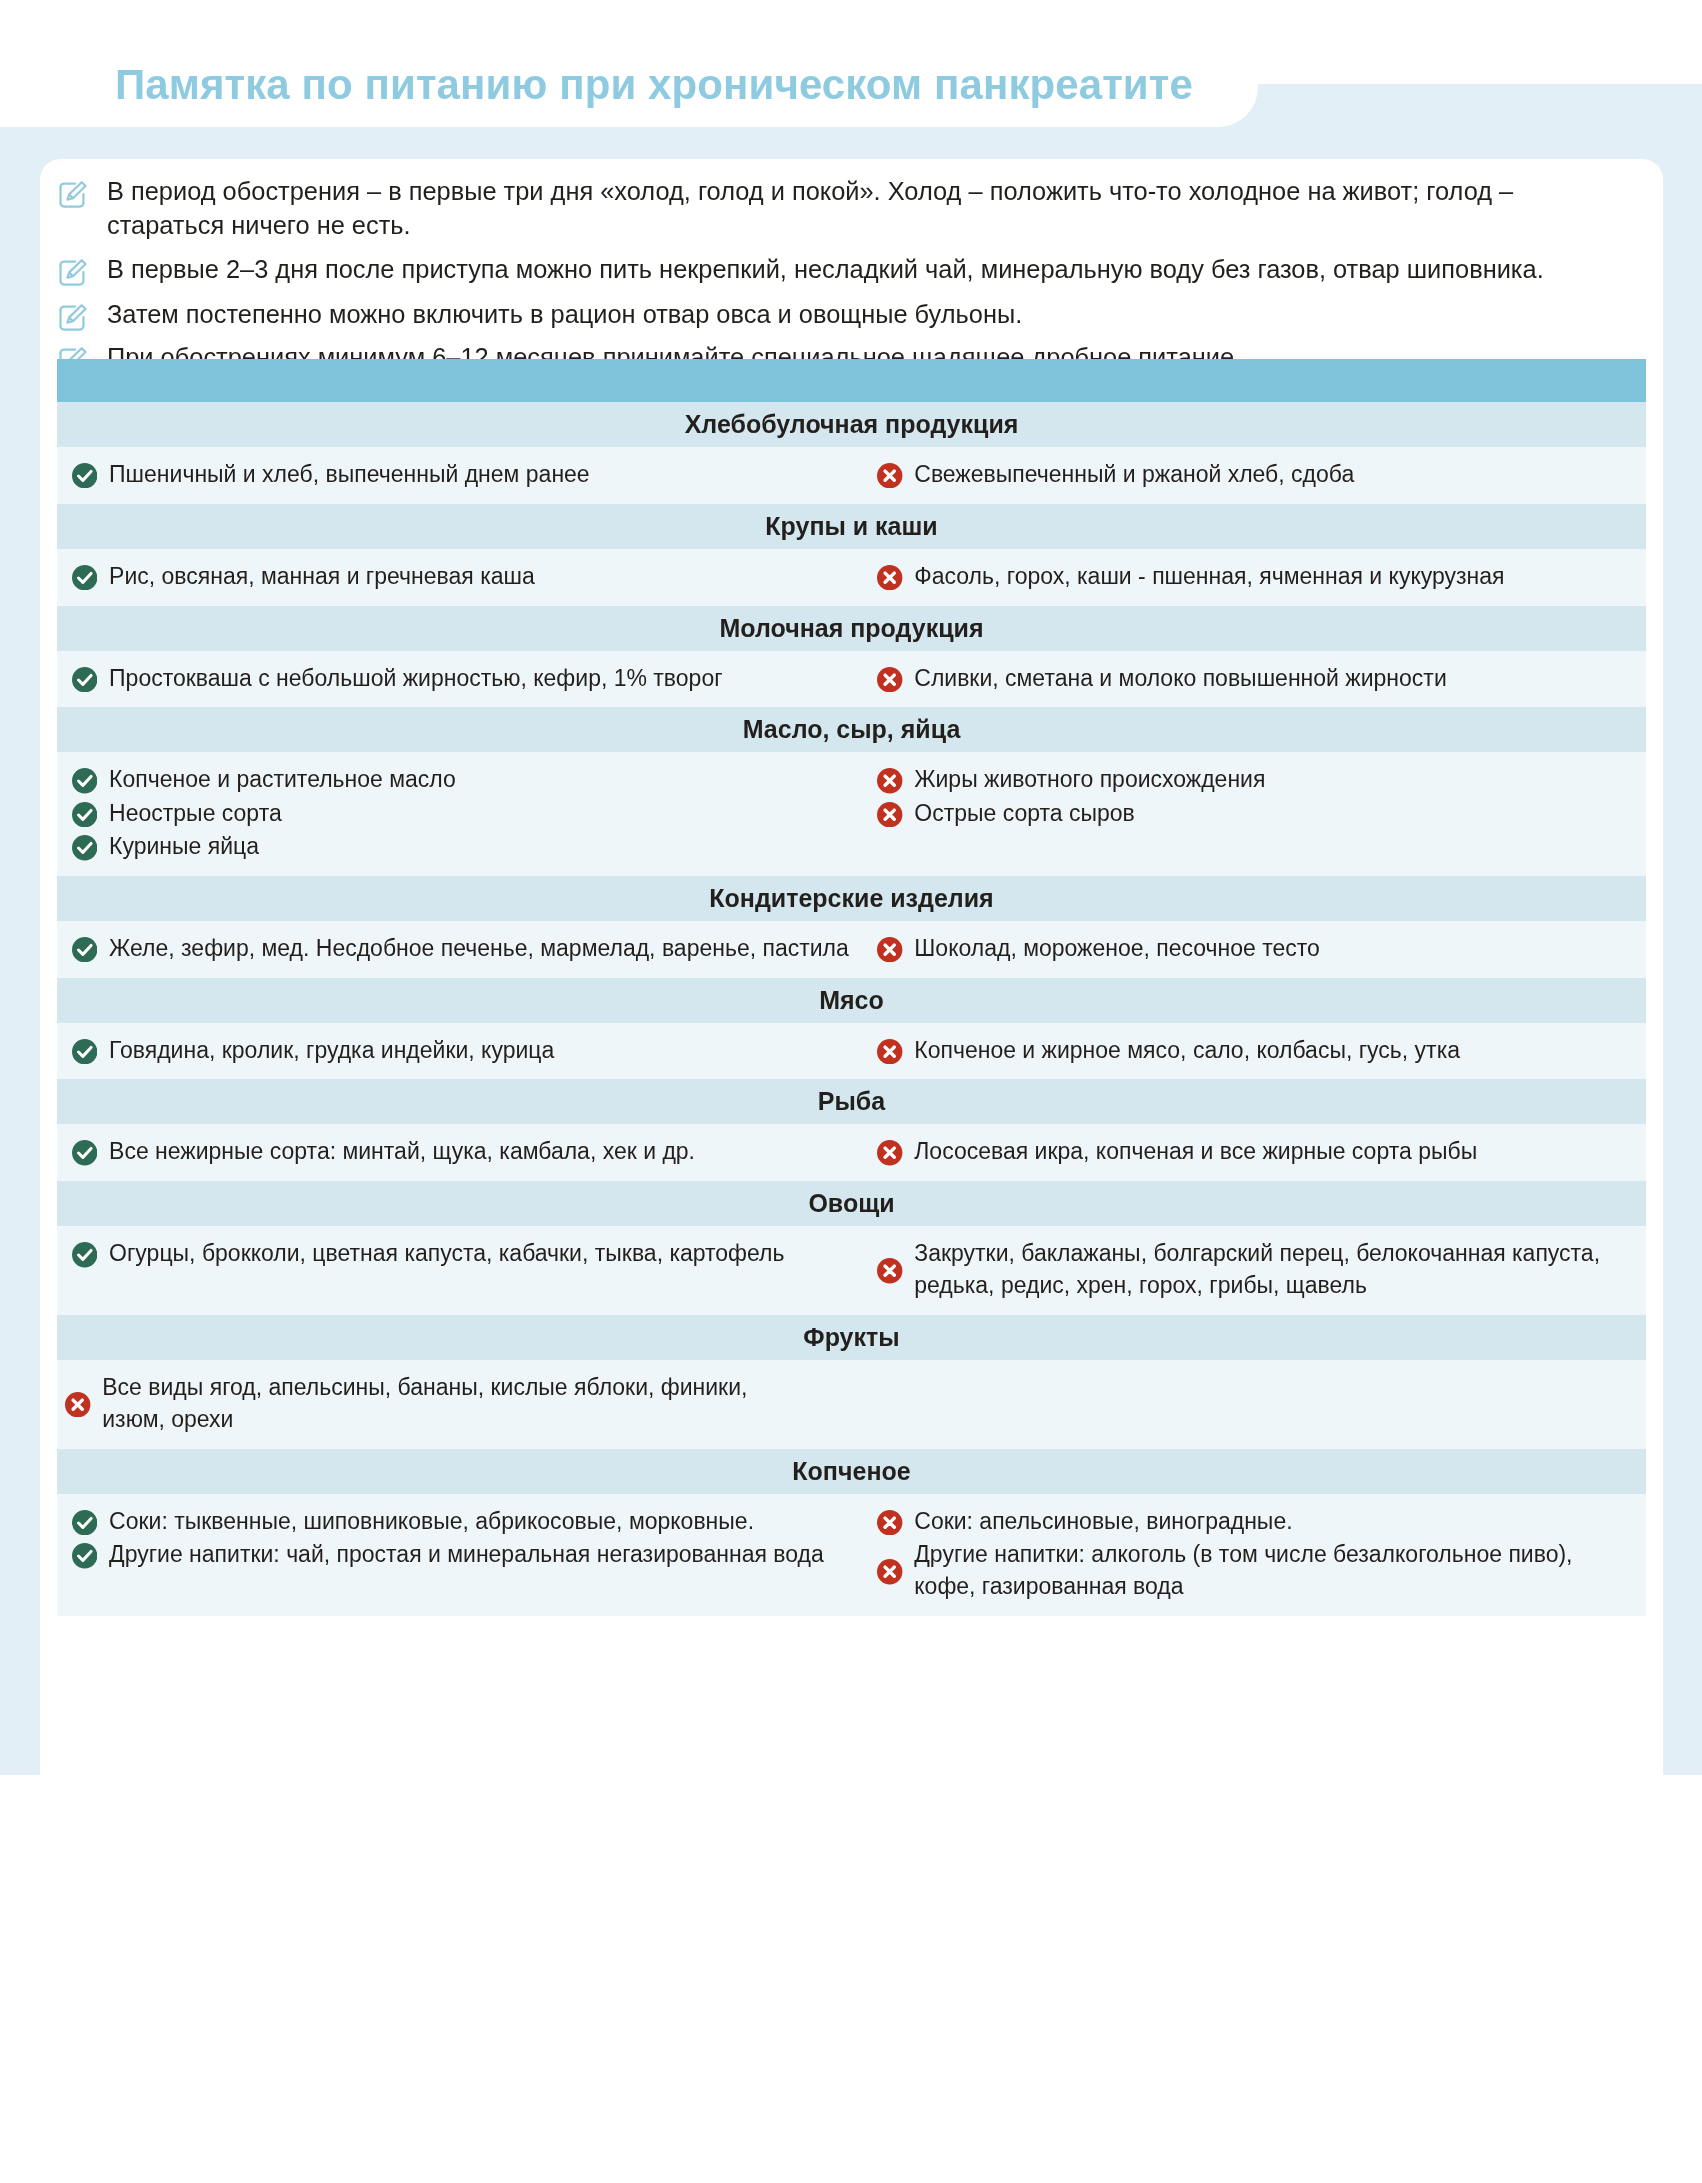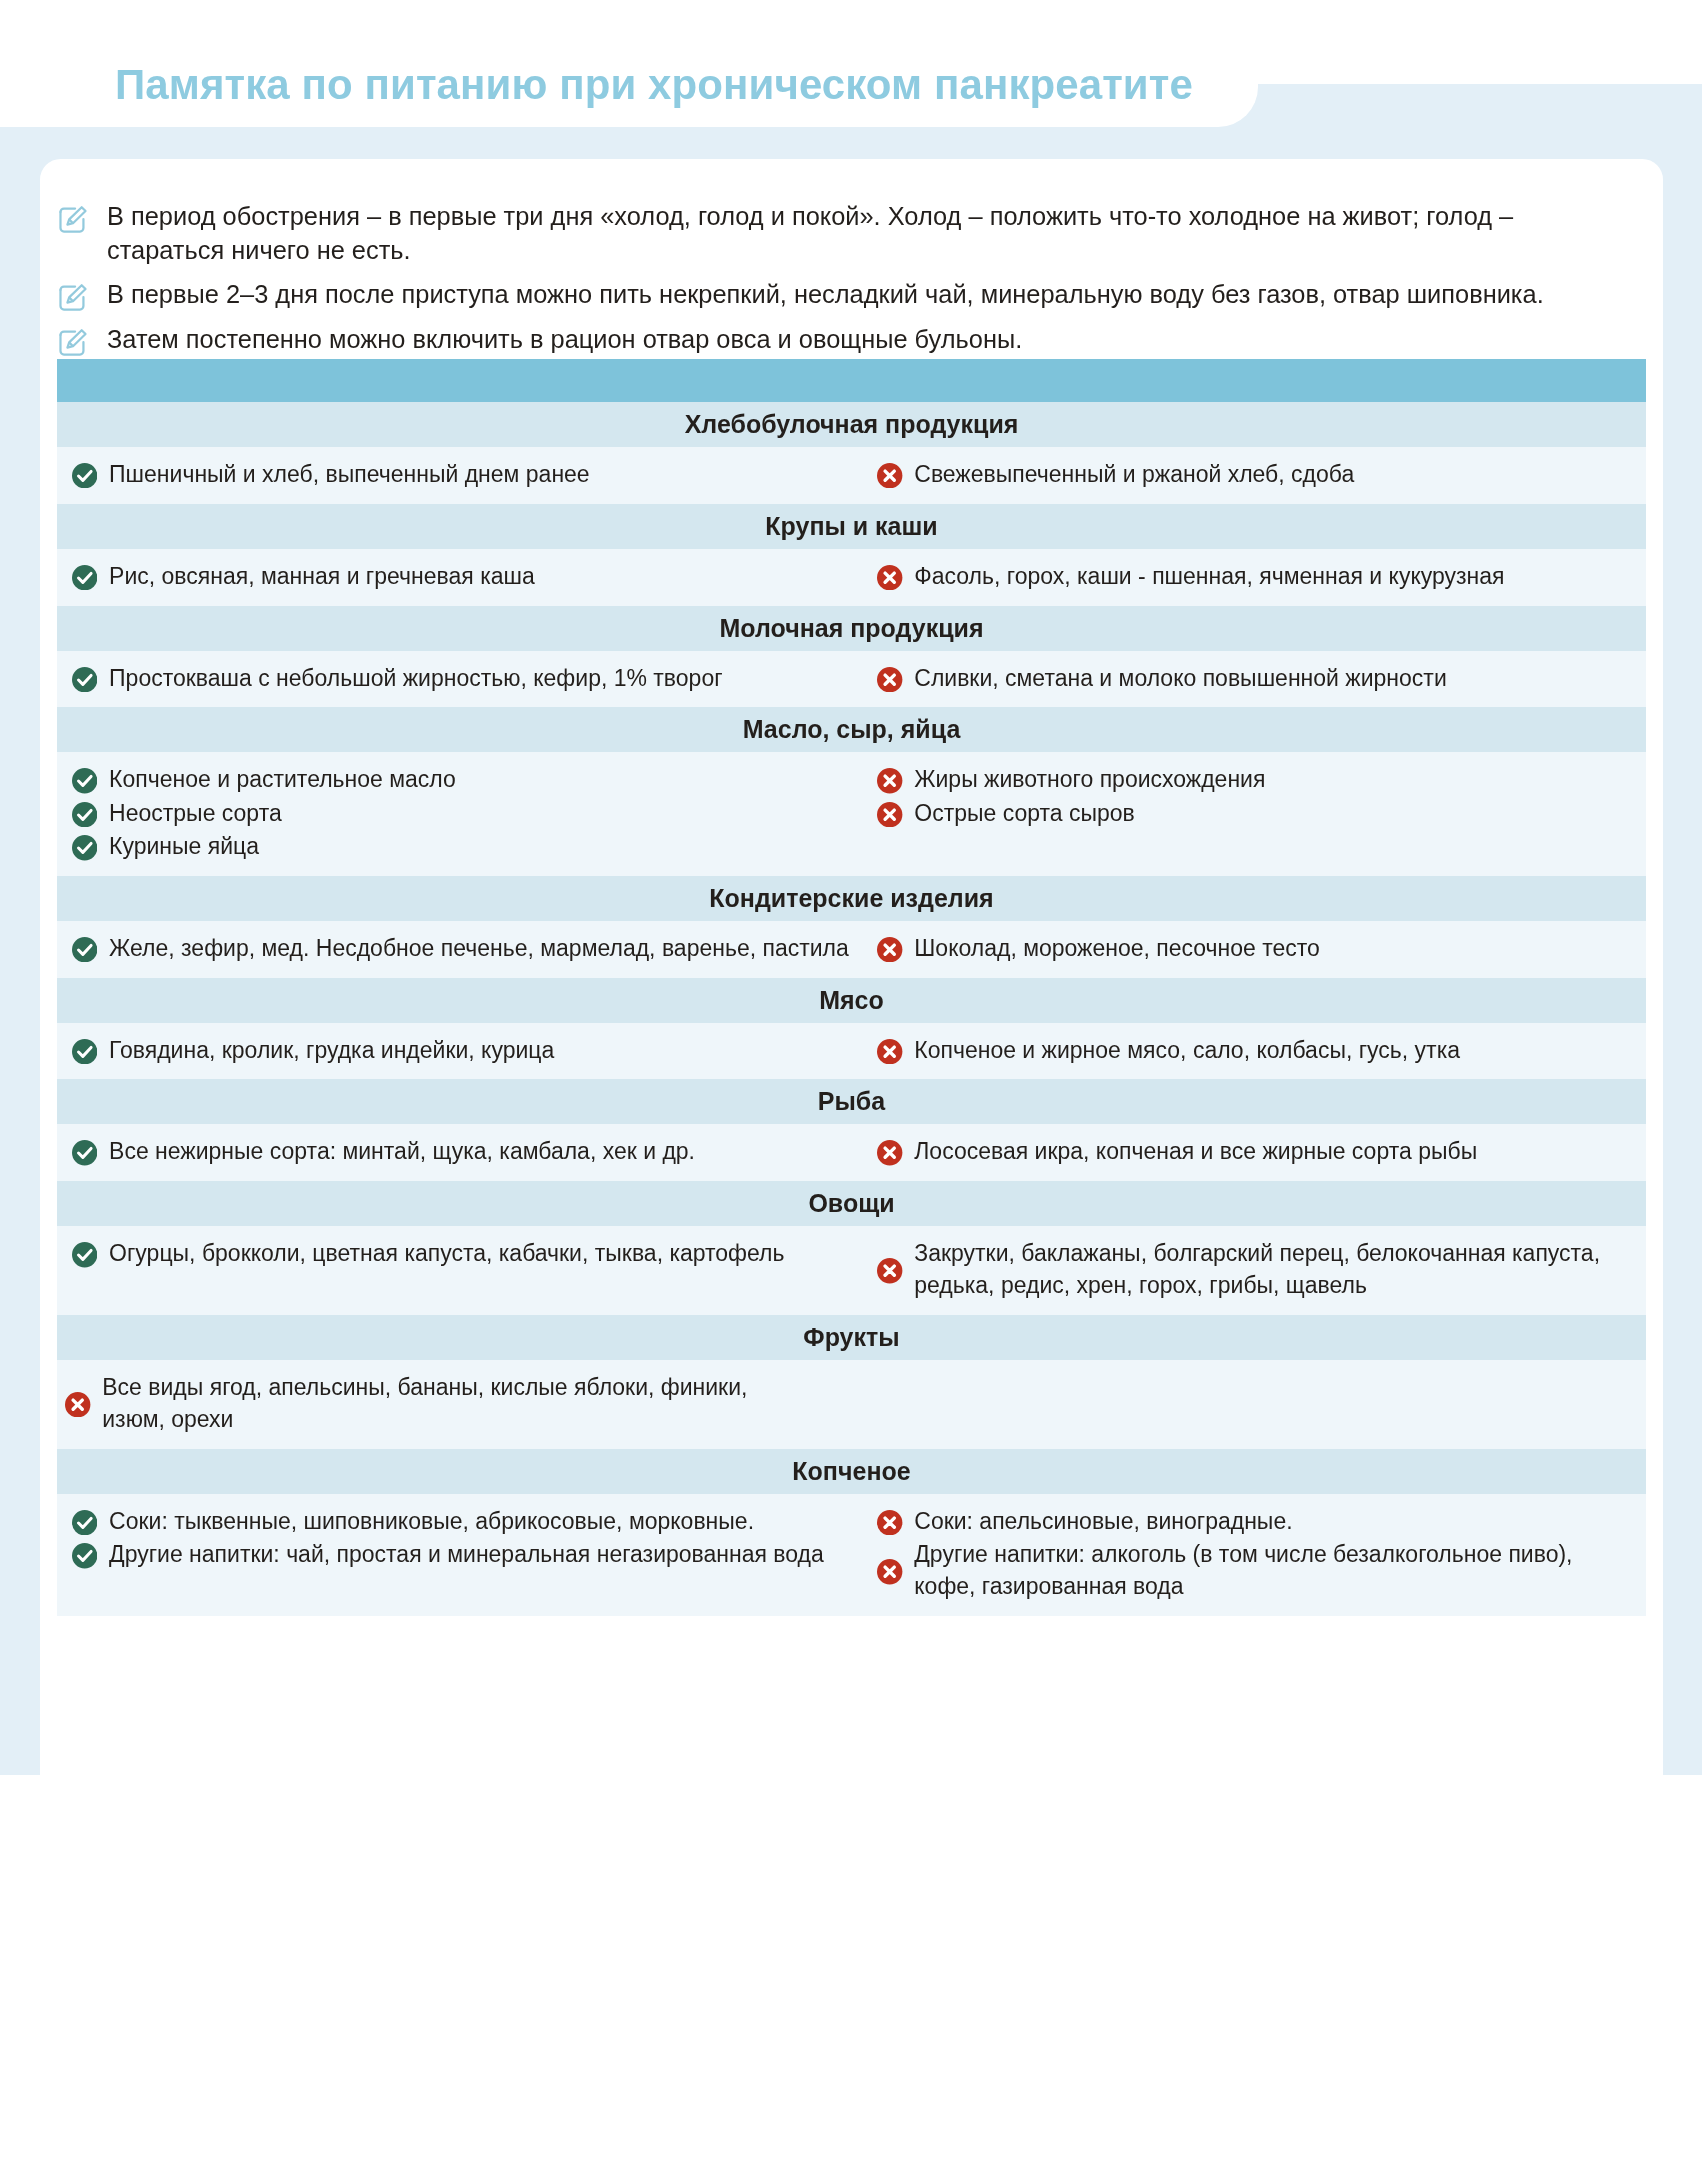--- a/index.html
+++ b/index.html
@@ -66,21 +66,21 @@
     height: 1990px;
     background: #ffffff;
     border-radius: 20.6px;
     box-sizing: border-box;
   }
 
   
   .intro {
     position: absolute;
     left: 17px;
-    top: 40px;
+    top: 15px;
     width: 1586px;
   }
   .intro-item {
     display: flex;
     align-items: flex-start;
     margin-bottom: 9.6px;
   }
   .intro-item.tight { margin-bottom: 6.9px; }
 
   .pencil-icon {

